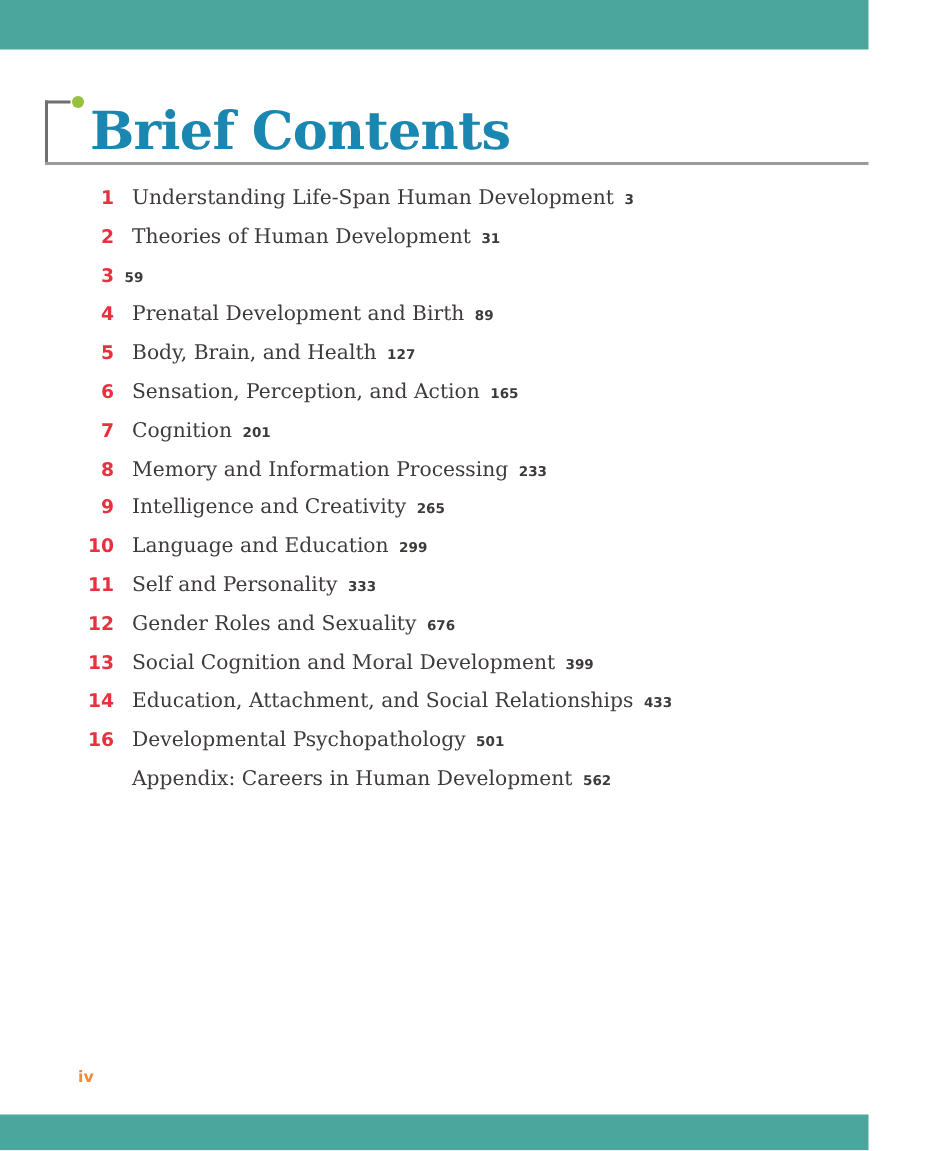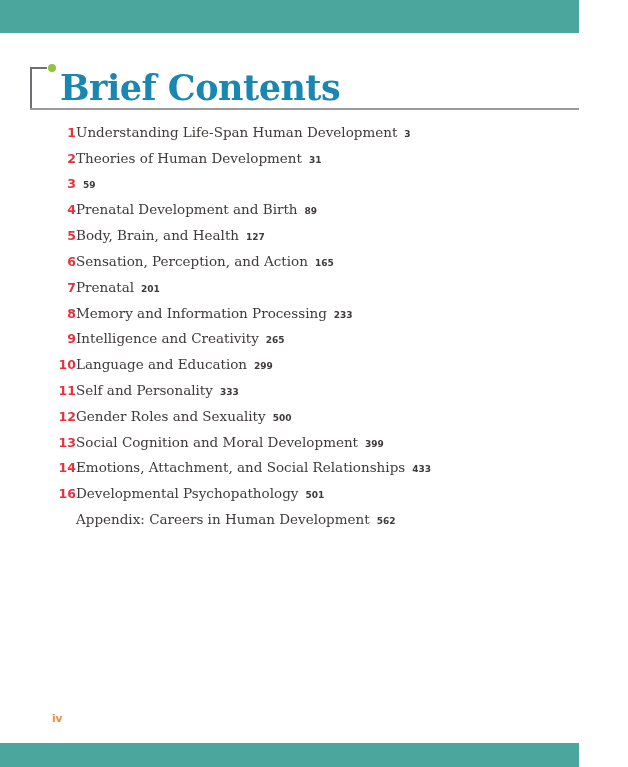--- a/index.html
+++ b/index.html
@@ -52,21 +52,21 @@
   .toc-num{
     width:76px;
     text-align:right;
     font-family:"DejaVu Sans", sans-serif;
     font-weight:bold;
     font-size:12.5px;
     color:#E5323E;
     flex:0 0 auto;
   }
   .toc-title{
-    margin-left:0;
+    margin-left:12px;
     font-size:13.5px;
     color:#3E3A39;
     font-family:"DejaVu Serif", serif;
   }
   .toc-page{
     margin-left:7px;
     font-family:"DejaVu Sans", sans-serif;
     font-weight:bold;
     font-size:9px;
     color:#3E3A39;
@@ -125,21 +125,21 @@
     </div>
 
     <div class="toc-row">
       <span class="toc-num">6</span>
       <span class="toc-title">Sensation, Perception, and Action</span>
       <span class="toc-page">165</span>
     </div>
 
     <div class="toc-row">
       <span class="toc-num">7</span>
-      <span class="toc-title">Prenatal</span>
+      <span class="toc-title">Cognition</span>
       <span class="toc-page">201</span>
     </div>
 
     <div class="toc-row">
       <span class="toc-num">8</span>
       <span class="toc-title">Memory and Information Processing</span>
       <span class="toc-page">233</span>
     </div>
 
     <div class="toc-row">
@@ -156,32 +156,32 @@
 
     <div class="toc-row">
       <span class="toc-num">11</span>
       <span class="toc-title">Self and Personality</span>
       <span class="toc-page">333</span>
     </div>
 
     <div class="toc-row">
       <span class="toc-num">12</span>
       <span class="toc-title">Gender Roles and Sexuality</span>
-      <span class="toc-page">500</span>
+      <span class="toc-page">676</span>
     </div>
 
     <div class="toc-row">
       <span class="toc-num">13</span>
       <span class="toc-title">Social Cognition and Moral Development</span>
       <span class="toc-page">399</span>
     </div>
 
     <div class="toc-row">
       <span class="toc-num">14</span>
-      <span class="toc-title">Emotions, Attachment, and Social Relationships</span>
+      <span class="toc-title">Education, Attachment, and Social Relationships</span>
       <span class="toc-page">433</span>
     </div>
 
 
     <div class="toc-row">
       <span class="toc-num">16</span>
       <span class="toc-title">Developmental Psychopathology</span>
       <span class="toc-page">501</span>
     </div>
 

